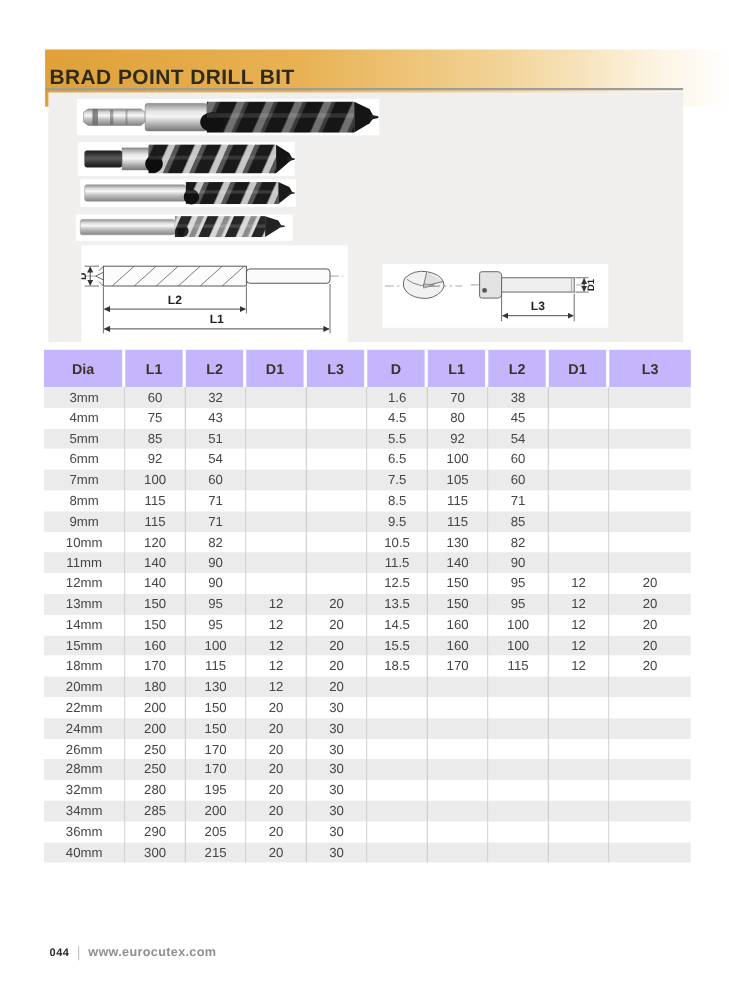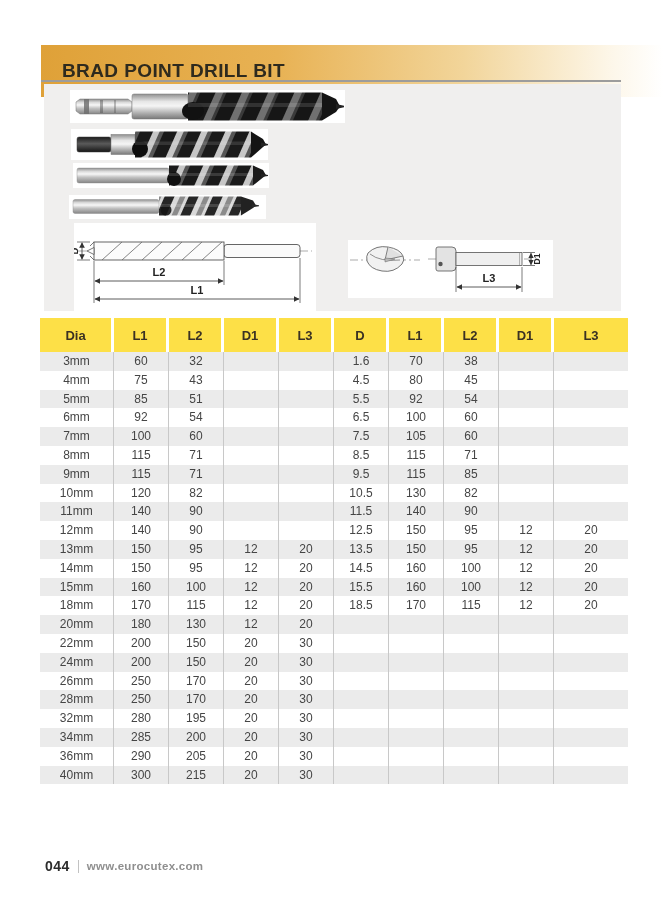--- a/index.html
+++ b/index.html
@@ -3,49 +3,49 @@
 <meta charset="utf-8">
 <style>
   html,body{margin:0;padding:0;background:#ffffff;}
   body{width:663px;height:900px;position:relative;overflow:hidden;
        font-family:"Liberation Sans","DejaVu Sans",sans-serif;}
   .abs{position:absolute;}
 
   
   .title-bar{left:41px;top:45px;width:622px;height:52px;
     background:linear-gradient(to right,#dfa138 0%,#e8b254 38%,#f2d59a 68%,#fdf7ea 92%,#ffffff 100%);
-    display:flex;align-items:center;padding-left:21px;box-sizing:border-box;}
+    display:flex;align-items:center;padding-left:4px;box-sizing:border-box;}
   .title-bar h1{margin:0;font-size:19px;font-weight:700;color:#2e2a1e;letter-spacing:.4px;}
   .title-shadow{left:41px;top:80px;width:580px;height:2px;background:#9c9c9c;}
 
   
   .img-panel{left:44px;top:84px;width:577px;height:227px;background:#f0efee;}
   .photo-strip{position:absolute;background:#ffffff;}
   .photo-strip svg{display:block;width:100%;height:100%;}
   .draw-panel{position:absolute;background:#ffffff;}
   .draw-panel svg{display:block;width:100%;height:100%;}
 
   
   .spec-table{left:40px;top:318px;width:588px;border-collapse:separate;border-spacing:0;
     table-layout:fixed;}
   .spec-table th,.spec-table td{box-sizing:border-box;text-align:center;padding:0;}
-  .spec-table th{height:34px;background:#fde047;color:#3b3223;font-size:13px;font-weight:700;
+  .spec-table th{height:34px;background:#c4b5fd;color:#3b3223;font-size:13px;font-weight:700;
     border-right:3px solid #ffffff;}
   .spec-table th:last-child{border-right:none;}
   .spec-table th:first-child,.spec-table td:first-child{width:74px;}
   .spec-table th:last-child,.spec-table td:last-child{width:74px;}
   .spec-table td{height:18.8px;font-size:12px;color:#454545;
     border-right:1px solid #c8c8c8;line-height:18.8px;}
   .spec-table td:last-child{border-right:none;}
   .spec-table tbody tr:nth-child(odd) td{background:#ebebeb;}
   .spec-table tbody tr:nth-child(even) td{background:#ffffff;}
 
   
   .footer{left:45px;top:858px;display:flex;align-items:center;gap:8px;height:16px;}
-  .footer .pageno{font-size:14px;font-weight:700;color:#2c2c2c;letter-spacing:.5px;}
+  .footer .pageno{font-size:10px;font-weight:700;color:#2c2c2c;letter-spacing:.5px;}
   .footer .divider{width:1px;height:13px;background:#c2c2c2;}
   .footer .site{font-size:11.5px;color:#8f8f8f;letter-spacing:.3px;font-weight:bold;}
 
   text.dim{font-family:"Liberation Sans",sans-serif;font-weight:700;fill:#222222;}
 </style>
 </head>
 <body>
 
 <svg width="0" height="0" style="position:absolute" aria-hidden="true">
   <defs>

